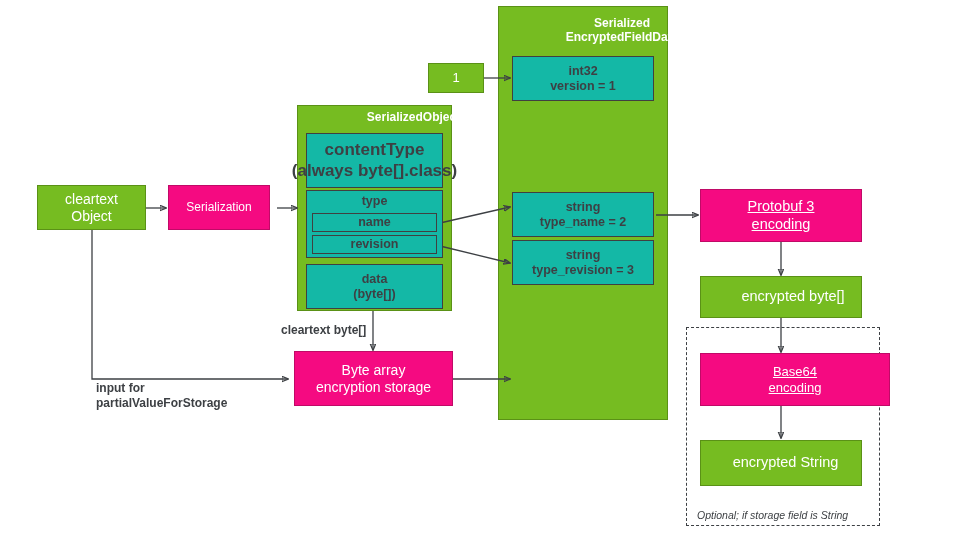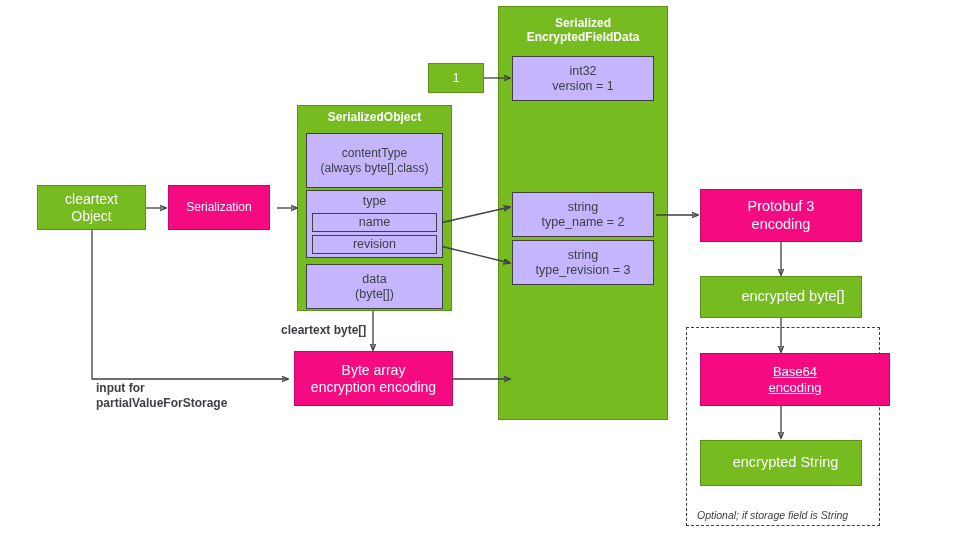--- a/index.html
+++ b/index.html
@@ -37,42 +37,44 @@
     background: #76bc21;
     border: 1px solid #5a9116;
     color: #ffffff;
   }
   .pink {
     background: #f50a81;
     border: 1px solid #c00a67;
     color: #ffffff;
   }
   .white {
-    background: #c4b5fd;
+    background: #14b8a6;
     border: 1px solid #404040;
     color: #3d4044;
+    font-weight: bold;
   }
 
   
   .group {
     position: absolute;
     box-sizing: border-box;
     background: #76bc21;
     border: 1px solid #5a9116;
     z-index: 1;
   }
   .group-title {
     position: absolute;
     left: 0;
     right: 0;
     text-align: center;
     color: #ffffff;
     font-weight: bold;
     line-height: 1.15;
     z-index: 2;
+    padding-left: 39px;
   }
 
   
   .dashed-region {
     position: absolute;
     box-sizing: border-box;
     border: 1px dashed #3d4044;
     background: transparent;
     z-index: 1;
   }
@@ -146,21 +148,21 @@
 
     <line x1="781" y1="406" x2="781" y2="438" marker-end="url(#arrow)"></line>
   </svg>
 
   <div class="dashed-region" style="left:686px; top:327px; width:194px; height:199px;"></div>
   <div class="caption" style="left:697px; top:509px; font-size:10.5px;">Optional; if storage field is String</div>
 
   <div class="group" style="left:297px; top:105px; width:155px; height:206px;"></div>
   <div class="group-title" style="left:297px; top:111px; width:155px; font-size:12px;">SerializedObject</div>
 
-  <div class="node white" style="left:306px; top:133px; width:137px; height:55px; font-size:12px;justify-content:center;">
+  <div class="node white" style="left:306px; top:133px; width:137px; height:55px; font-size:17px;justify-content:center;">
     <span class="line">contentType</span>
     <span class="line">(always byte[].class)</span>
   </div>
 
   <div class="node white" style="left:306px; top:190px; width:137px; height:68px; font-size:12.5px; justify-content:flex-start; padding-top:3px;">
     <span class="line">type</span>
   </div>
   <div class="node white" style="left:312px; top:213px; width:125px; height:19px; font-size:12.5px;">
     <span class="line">name</span>
   </div>
@@ -203,24 +205,24 @@
   <div class="node pink" style="left:168px; top:185px; width:102px; height:45px; font-size:12px;">
     <span class="line">Serialization</span>
   </div>
 
   <div class="node green" style="left:428px; top:63px; width:56px; height:30px; font-size:13px;">
     <span class="line">1</span>
   </div>
 
   <div class="node pink" style="left:294px; top:351px; width:159px; height:55px; font-size:14px;">
     <span class="line">Byte array</span>
-    <span class="line">encryption encoding</span>
-  </div>
-
-  <div class="node pink" style="left:700px; top:189px; width:162px; height:53px; font-size:14.5px;">
+    <span class="line">encryption storage</span>
+  </div>
+
+  <div class="node pink" style="left:700px; top:189px; width:162px; height:53px; font-size:14.5px;text-decoration:underline;">
     <span class="line">Protobuf 3</span>
     <span class="line">encoding</span>
   </div>
 
   <div class="node green" style="left:700px; top:276px; width:162px; height:42px; font-size:14.5px;padding-left:24px;">
     <span class="line">encrypted byte[]</span>
   </div>
 
   <div class="node pink" style="left:700px; top:353px; width:190px; height:53px; font-size:13px;text-decoration:underline;">
     <span class="line">Base64</span>

